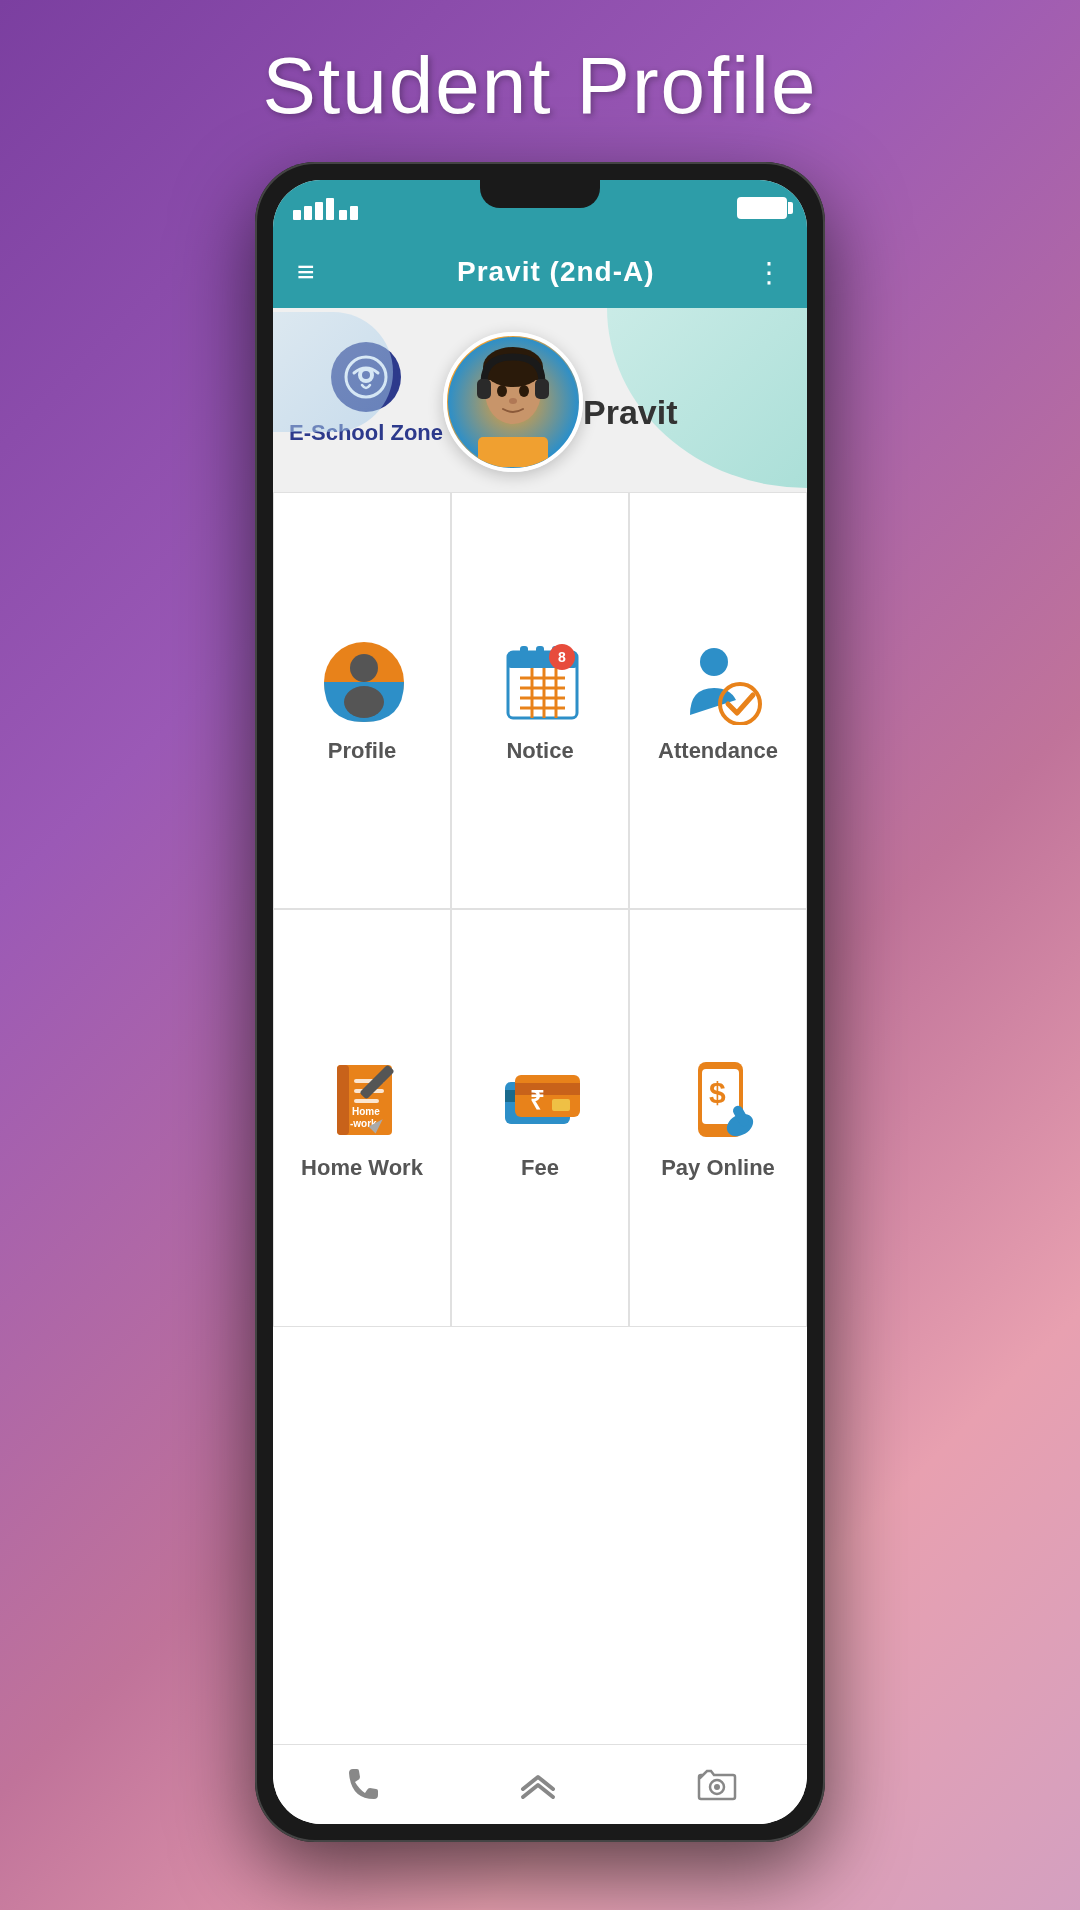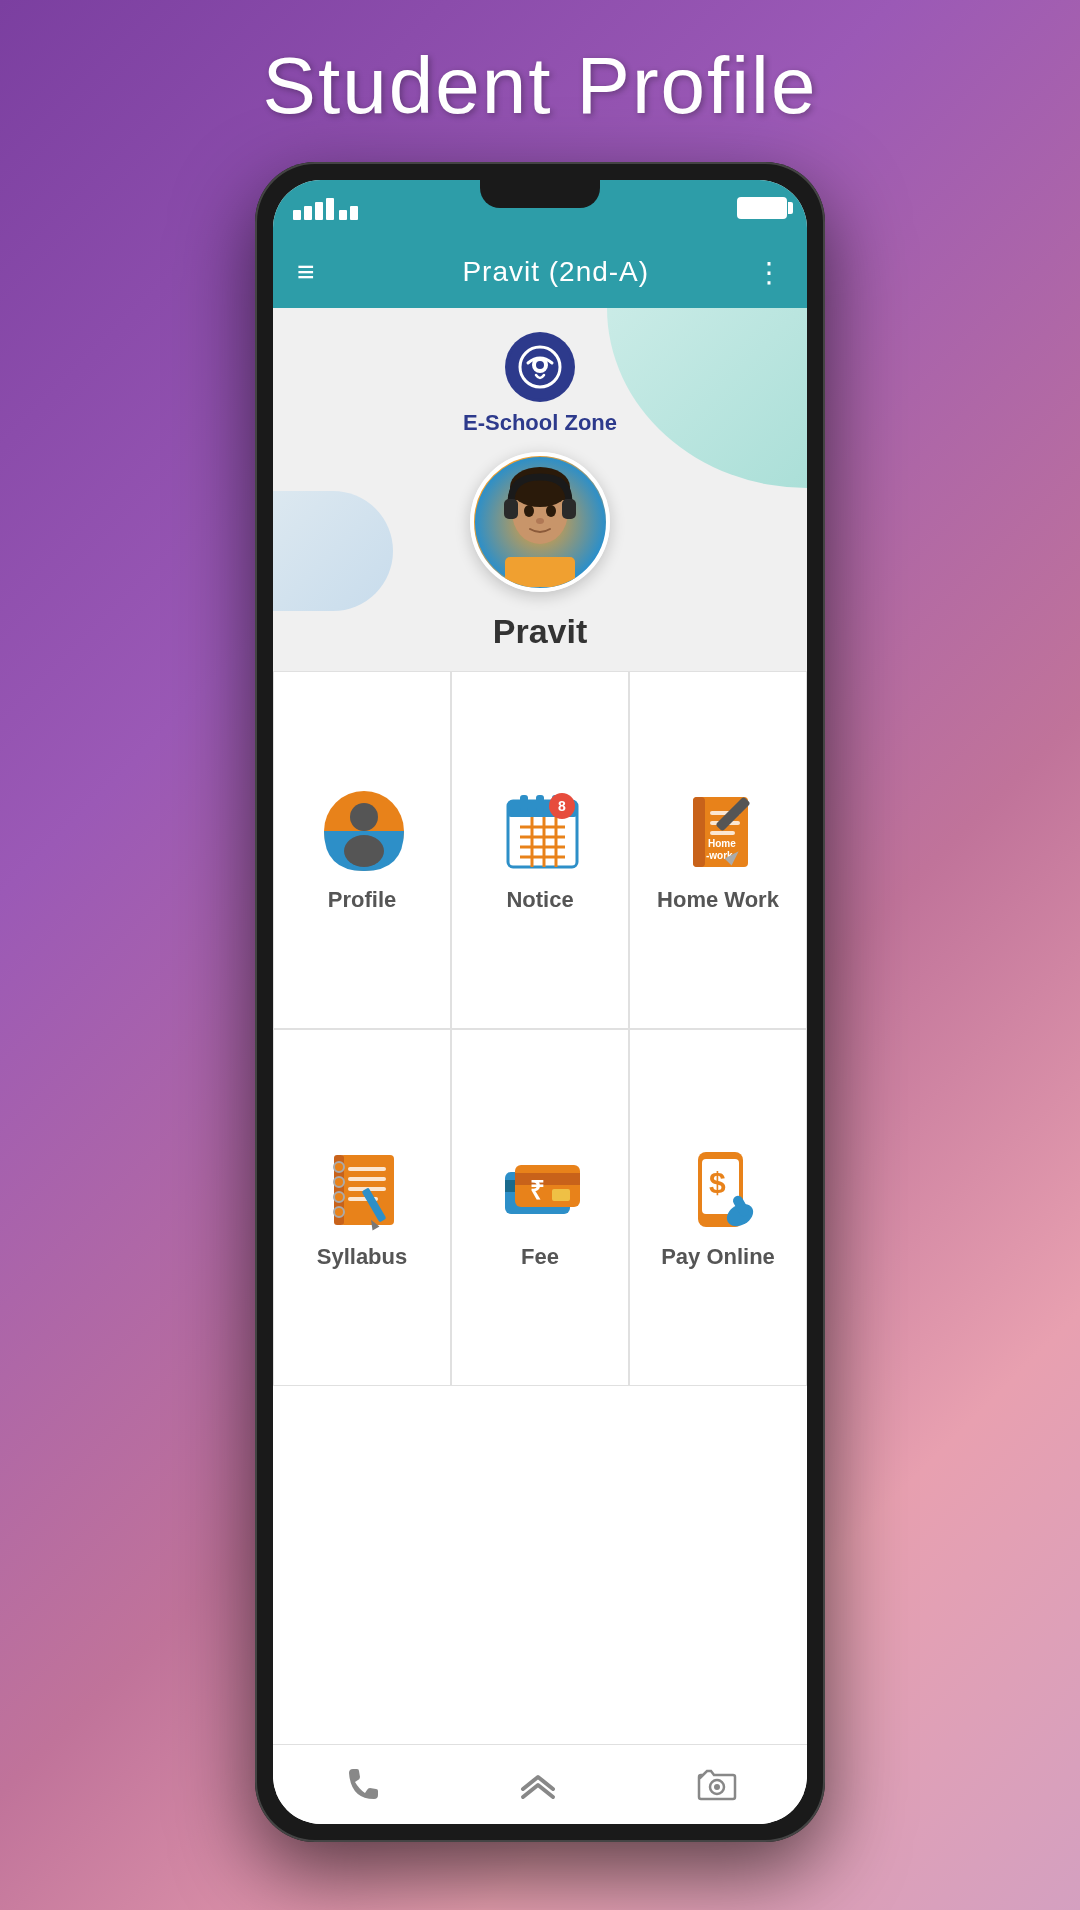--- a/index.html
+++ b/index.html
@@ -111,38 +111,38 @@
 
     .header-menu-icon {
       color: white;
       font-size: 30px;
       cursor: pointer;
     }
 
     .header-title {
       color: white;
       font-size: 28px;
-      font-weight: normal;
+      font-weight: bold;
       letter-spacing: 1px;
       margin-left: 42px;
     }
 
     .header-more-icon {
       color: white;
       font-size: 28px;
       cursor: pointer;
     }
 
     
     .profile-section {
       background: #f0f0f0;
       display: flex;
-      flex-direction: column;
-      align-items: center;
-      padding: 24px 8px 20px;
+      flex-direction: row;
+      align-items: center;
+      padding: 24px 16px 20px;
       flex-shrink: 0;
       position: relative;
     }
 
     .school-logo-area {
       display: flex;
       flex-direction: column;
       align-items: center;
       margin-bottom: 16px;
     }
@@ -414,65 +414,55 @@
               <line x1="32" y1="28" x2="32" y2="78" stroke="#e8821a" stroke-width="3"></line>
               <line x1="44" y1="28" x2="44" y2="78" stroke="#e8821a" stroke-width="3"></line>
               <line x1="56" y1="28" x2="56" y2="78" stroke="#e8821a" stroke-width="3"></line>
             </svg>
           </div>
           <div class="badge">8</div>
         </div>
         <span class="menu-label">Notice</span>
       </div>
 
-
       <div class="menu-item">
         <div class="menu-icon-container">
           <svg width="85" height="85" viewBox="0 0 85 85">
 
+            <circle cx="36" cy="22" r="14" fill="#2d8fc8"></circle>
+            <path d="M 12 75 Q 12 48 36 48 Q 52 48 58 60" fill="#2d8fc8"></path>
+
+            <circle cx="62" cy="64" r="20" fill="none" stroke="#e8821a" stroke-width="4"></circle>
+            <path d="M 50 64 L 59 73 L 75 55" fill="none" stroke="#e8821a" stroke-width="5" stroke-linecap="round" stroke-linejoin="round"></path>
+          </svg>
+        </div>
+        <span class="menu-label">Attendance</span>
+      </div>
+
+      <div class="menu-item">
+        <div class="menu-icon-container">
+          <svg width="85" height="85" viewBox="0 0 85 85">
+
             <rect x="15" y="8" width="55" height="70" rx="4" fill="#e8821a"></rect>
             <rect x="15" y="8" width="12" height="70" rx="4" fill="#c8621a"></rect>
 
             <rect x="32" y="22" width="30" height="4" rx="2" fill="white" opacity="0.8"></rect>
             <rect x="32" y="32" width="30" height="4" rx="2" fill="white" opacity="0.8"></rect>
             <rect x="32" y="42" width="25" height="4" rx="2" fill="white" opacity="0.8"></rect>
 
             <text x="30" y="58" font-size="10" fill="white" font-weight="bold">Home</text>
             <text x="28" y="70" font-size="10" fill="white" font-weight="bold">-work</text>
 
             <rect x="50" y="5" width="10" height="40" rx="3" transform="rotate(45 55 25)" fill="#555"></rect>
             <polygon points="55,60 50,75 60,75" fill="#aaa" transform="rotate(45 55 68)"></polygon>
           </svg>
         </div>
         <span class="menu-label">Home Work</span>
       </div>
 
-      <div class="menu-item">
-        <div class="menu-icon-container">
-          <svg width="85" height="85" viewBox="0 0 85 85">
-
-            <rect x="18" y="8" width="54" height="70" rx="4" fill="#e8821a"></rect>
-
-            <rect x="12" y="8" width="10" height="70" rx="3" fill="#c8621a"></rect>
-            <circle cx="17" cy="20" r="5" fill="#e8821a" stroke="#aaa" stroke-width="2"></circle>
-            <circle cx="17" cy="35" r="5" fill="#e8821a" stroke="#aaa" stroke-width="2"></circle>
-            <circle cx="17" cy="50" r="5" fill="#e8821a" stroke="#aaa" stroke-width="2"></circle>
-            <circle cx="17" cy="65" r="5" fill="#e8821a" stroke="#aaa" stroke-width="2"></circle>
-
-            <rect x="26" y="20" width="38" height="4" rx="2" fill="white" opacity="0.8"></rect>
-            <rect x="26" y="30" width="38" height="4" rx="2" fill="white" opacity="0.8"></rect>
-            <rect x="26" y="40" width="38" height="4" rx="2" fill="white" opacity="0.8"></rect>
-            <rect x="26" y="50" width="30" height="4" rx="2" fill="white" opacity="0.8"></rect>
-
-            <rect x="48" y="40" width="8" height="36" rx="2" fill="#2d8fc8" transform="rotate(-30 52 58)"></rect>
-            <polygon points="52,72 48,82 56,82" fill="#777" transform="rotate(-30 52 78)"></polygon>
-          </svg>
-        </div>
-        <span class="menu-label">Syllabus</span>
-      </div>
 
       <div class="menu-item">
         <div class="menu-icon-container">
           <svg width="85" height="85" viewBox="0 0 85 85">
 
             <rect x="5" y="25" width="65" height="42" rx="6" fill="#2d8fc8"></rect>
             <rect x="5" y="33" width="65" height="12" fill="#1a6a8c"></rect>
 
             <rect x="15" y="18" width="65" height="42" rx="6" fill="#e8821a"></rect>
             <rect x="15" y="26" width="65" height="12" fill="#c8621a"></rect>

